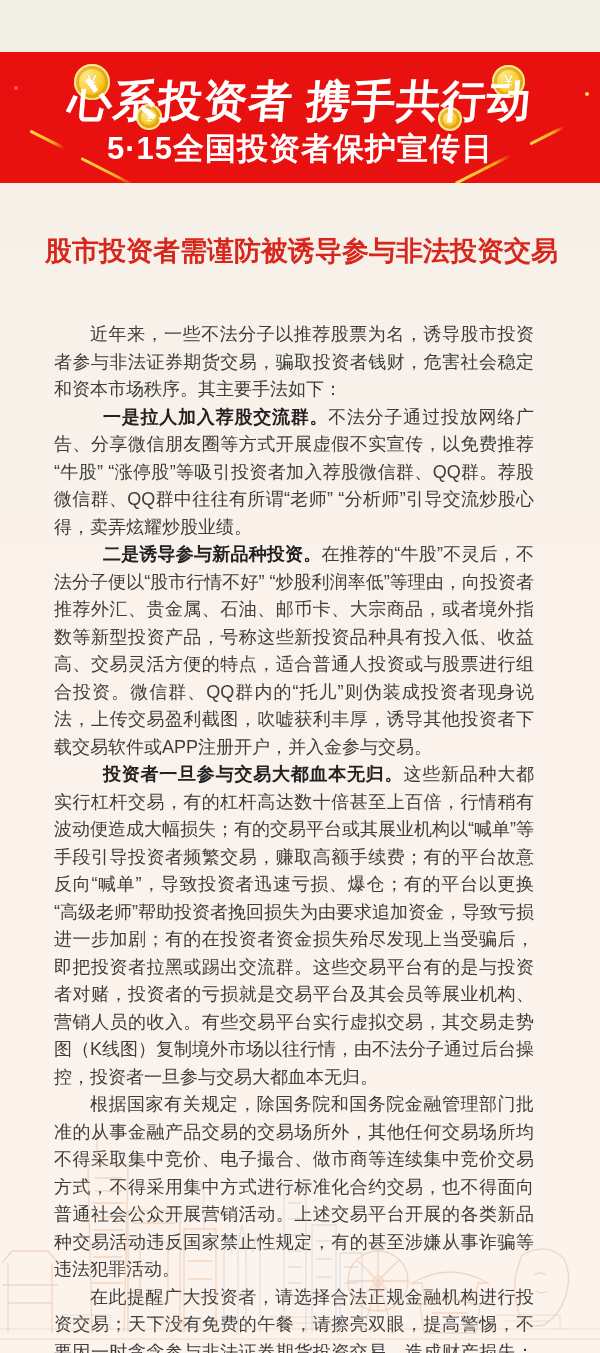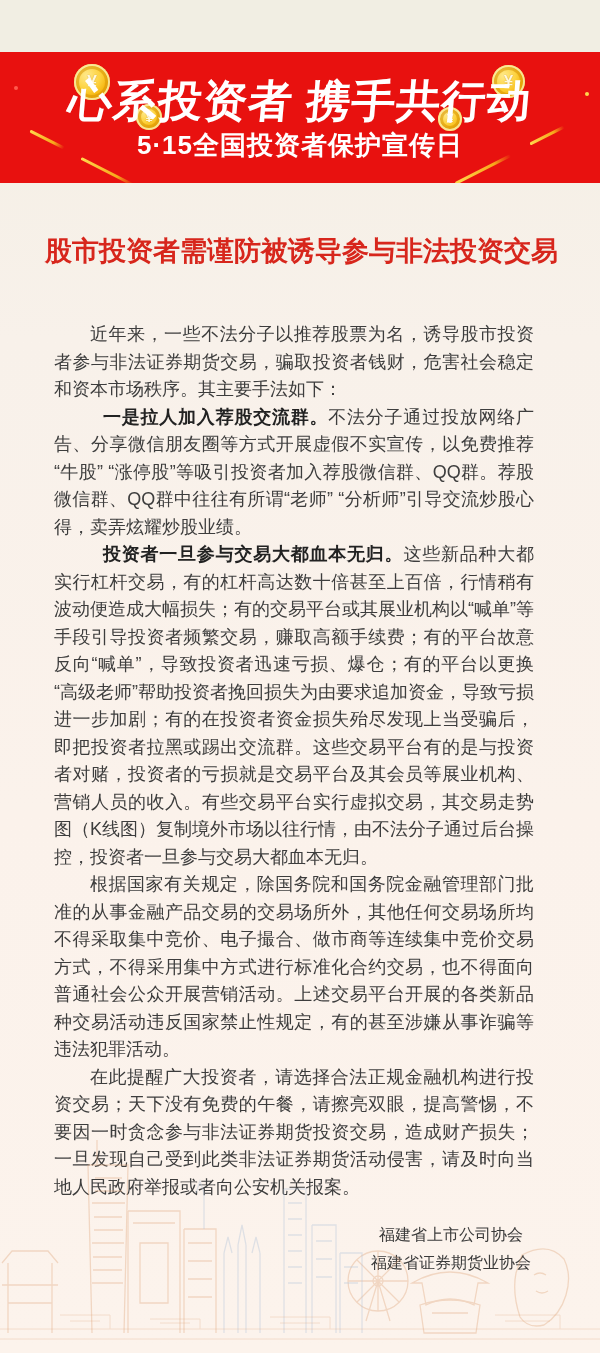--- a/index.html
+++ b/index.html
@@ -31,21 +31,21 @@
     position:absolute;top:20px;left:0;width:100%;
     text-align:center;
     color:#fff;font-size:44px;font-weight:900;
     letter-spacing:1px;
     transform:skewX(-5deg);
     white-space:nowrap;
   }
   .banner-subtitle{
     position:absolute;top:76px;left:0;width:100%;
     text-align:center;
-    color:#fff;font-size:26px;font-weight:bold;
+    color:#fff;font-size:31px;font-weight:bold;
     letter-spacing:1px;
     white-space:nowrap;
   }
   .coin{
     position:absolute;border-radius:50%;
     background:radial-gradient(circle at 35% 32%,#ffe98a 0%,#fdd23e 40%,var(--gold) 65%,#df9a05 100%);
     box-shadow:inset 0 0 0 2px rgba(255,244,180,.8), inset 0 0 0 5px rgba(214,148,5,.55);
     display:flex;align-items:center;justify-content:center;
     color:#fff8dc;font-weight:bold;
     text-shadow:0 0 1px #c98a00;
@@ -125,20 +125,21 @@
     <div class="banner-slogan">心系投资者 携手共行动</div>
     <div class="banner-subtitle">5·15全国投资者保护宣传日</div>
   </div>
 
   <div class="content">
     <h1 class="article-title">股市投资者需谨防被诱导参与非法投资交易</h1>
 
     <div class="body-text">
       <p><span>近年来，一些不法分子以推荐股票为名，诱导股市投资者参与非法证券期货交易，骗取投资者钱财，危害社会稳定和资本市场秩序。其主要手法如下：</span></p>
       <p><span class="lead">一是拉人加入荐股交流群。</span><span>不法分子通过投放网络广告、分享微信朋友圈等方式开展虚假不实宣传，以免费推荐“牛股” “涨停股”等吸引投资者加入荐股微信群、QQ群。荐股微信群、QQ群中往往有所谓“老师” “分析师”引导交流炒股心得，卖弄炫耀炒股业绩。</span></p>
+      <p><span class="lead">二是诱导参与新品种投资。</span><span>在推荐的“牛股”不灵后，不法分子便以“股市行情不好” “炒股利润率低”等理由，向投资者推荐外汇、贵金属、石油、邮币卡、大宗商品，或者境外指数等新型投资产品，号称这些新投资品种具有投入低、收益高、交易灵活方便的特点，适合普通人投资或与股票进行组合投资。微信群、QQ群内的“托儿”则伪装成投资者现身说法，上传交易盈利截图，吹嘘获利丰厚，诱导其他投资者下载交易软件或APP注册开户，并入金参与交易。</span></p>
       <p><span class="lead">投资者一旦参与交易大都血本无归。</span><span>这些新品种大都实行杠杆交易，有的杠杆高达数十倍甚至上百倍，行情稍有波动便造成大幅损失；有的交易平台或其展业机构以“喊单”等手段引导投资者频繁交易，赚取高额手续费；有的平台故意反向“喊单”，导致投资者迅速亏损、爆仓；有的平台以更换“高级老师”帮助投资者挽回损失为由要求追加资金，导致亏损进一步加剧；有的在投资者资金损失殆尽发现上当受骗后，即把投资者拉黑或踢出交流群。这些交易平台有的是与投资者对赌，投资者的亏损就是交易平台及其会员等展业机构、营销人员的收入。有些交易平台实行虚拟交易，其交易走势图（K线图）复制境外市场以往行情，由不法分子通过后台操控，投资者一旦参与交易大都血本无归。</span></p>
       <p><span>根据国家有关规定，除国务院和国务院金融管理部门批准的从事金融产品交易的交易场所外，其他任何交易场所均不得采取集中竞价、电子撮合、做市商等连续集中竞价交易方式，不得采用集中方式进行标准化合约交易，也不得面向普通社会公众开展营销活动。上述交易平台开展的各类新品种交易活动违反国家禁止性规定，有的甚至涉嫌从事诈骗等违法犯罪活动。</span></p>
       <p><span>在此提醒广大投资者，请选择合法正规金融机构进行投资交易；天下没有免费的午餐，请擦亮双眼，提高警惕，不要因一时贪念参与非法证券期货投资交易，造成财产损失；一旦发现自己受到此类非法证券期货活动侵害，请及时向当地人民政府举报或者向公安机关报案。</span></p>
     </div>
 
     <div class="signature">
       <div>福建省上市公司协会</div>
       <div>福建省证券期货业协会</div>
     </div>
   </div>

